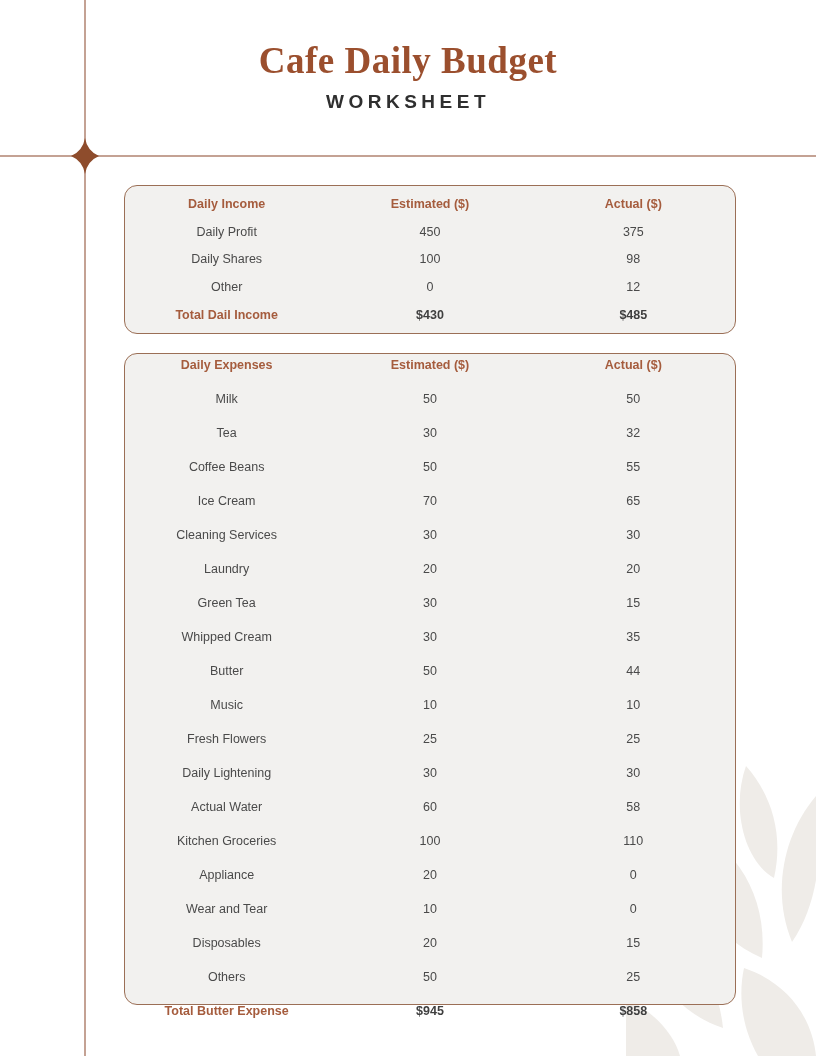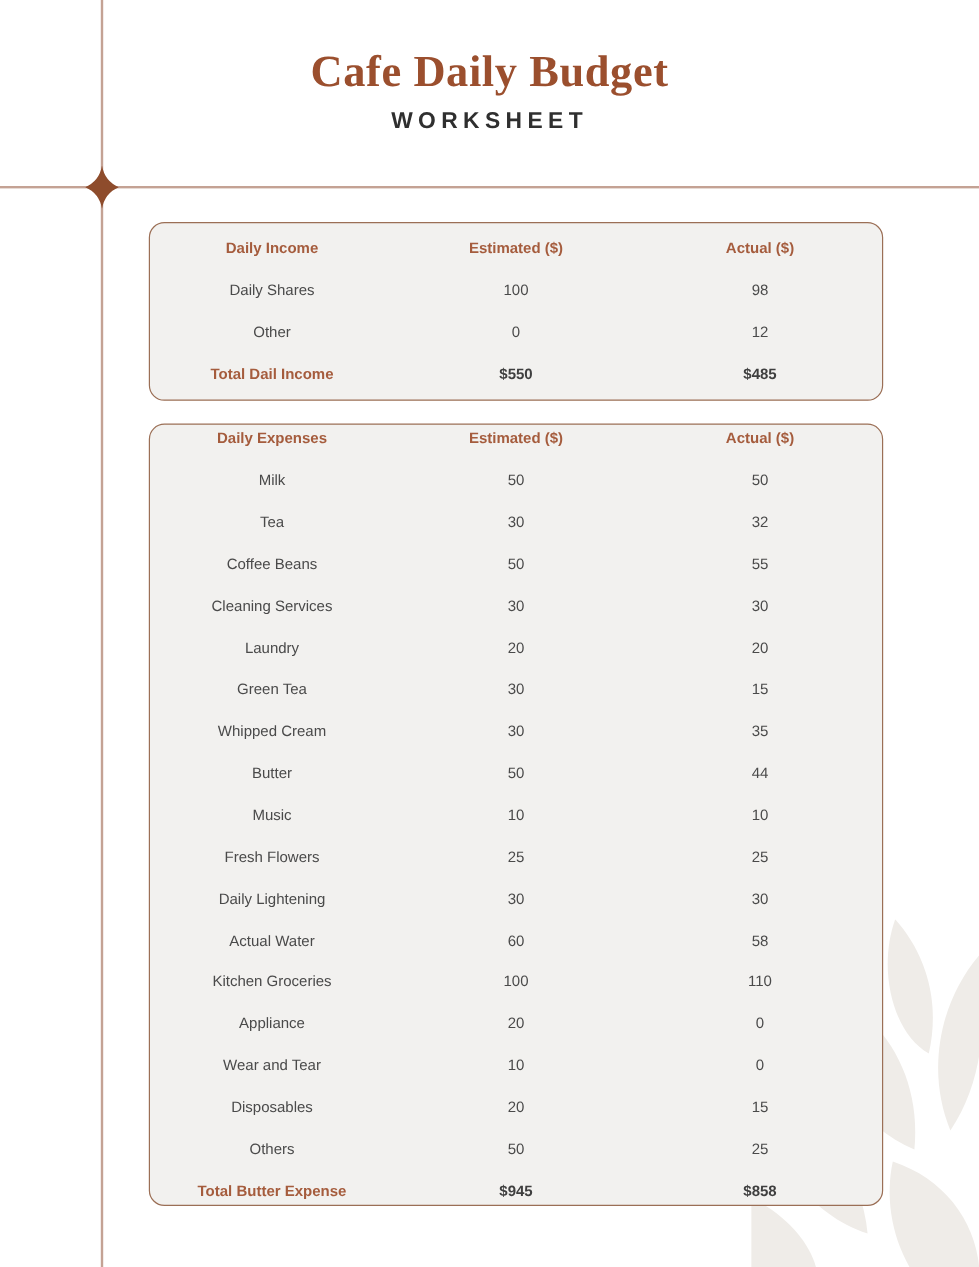--- a/index.html
+++ b/index.html
@@ -86,32 +86,37 @@
     <div class="subtitle">WORKSHEET</div>
   </div>
 
   <div class="card income">
     <div class="t-row head">
       <div class="cell">Daily Income</div>
       <div class="cell">Estimated ($)</div>
       <div class="cell">Actual ($)</div>
     </div>
     <div class="t-row">
+      <div class="cell item">Daily Profit</div>
+      <div class="cell">450</div>
+      <div class="cell">375</div>
+    </div>
+    <div class="t-row">
       <div class="cell item">Daily Shares</div>
       <div class="cell">100</div>
       <div class="cell">98</div>
     </div>
     <div class="t-row">
       <div class="cell item">Other</div>
       <div class="cell">0</div>
       <div class="cell">12</div>
     </div>
     <div class="t-row total">
       <div class="cell item">Total Dail Income</div>
-      <div class="cell num">$550</div>
+      <div class="cell num">$430</div>
       <div class="cell num">$485</div>
     </div>
   </div>
 
   <div class="card expenses">
     <div class="t-row head">
       <div class="cell">Daily Expenses</div>
       <div class="cell">Estimated ($)</div>
       <div class="cell">Actual ($)</div>
     </div>
@@ -124,20 +129,25 @@
       <div class="cell item">Tea</div>
       <div class="cell">30</div>
       <div class="cell">32</div>
     </div>
     <div class="t-row">
       <div class="cell item">Coffee Beans</div>
       <div class="cell">50</div>
       <div class="cell">55</div>
     </div>
     <div class="t-row">
+      <div class="cell item">Ice Cream</div>
+      <div class="cell">70</div>
+      <div class="cell">65</div>
+    </div>
+    <div class="t-row">
       <div class="cell item">Cleaning Services</div>
       <div class="cell">30</div>
       <div class="cell">30</div>
     </div>
     <div class="t-row">
       <div class="cell item">Laundry</div>
       <div class="cell">20</div>
       <div class="cell">20</div>
     </div>
     <div class="t-row">

